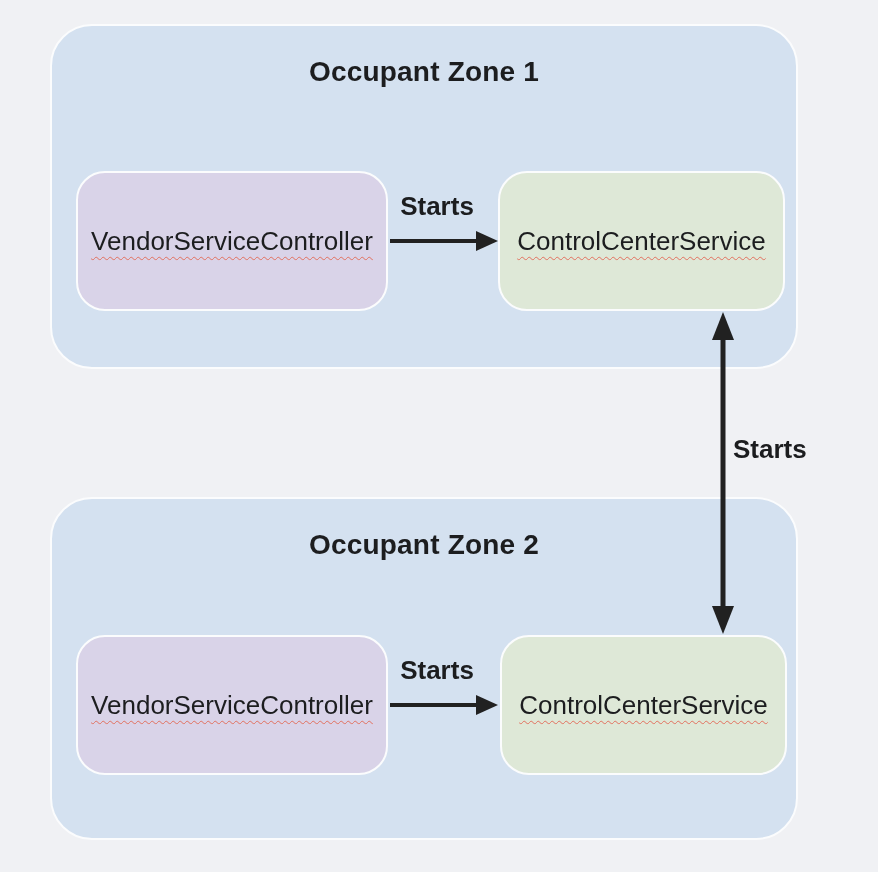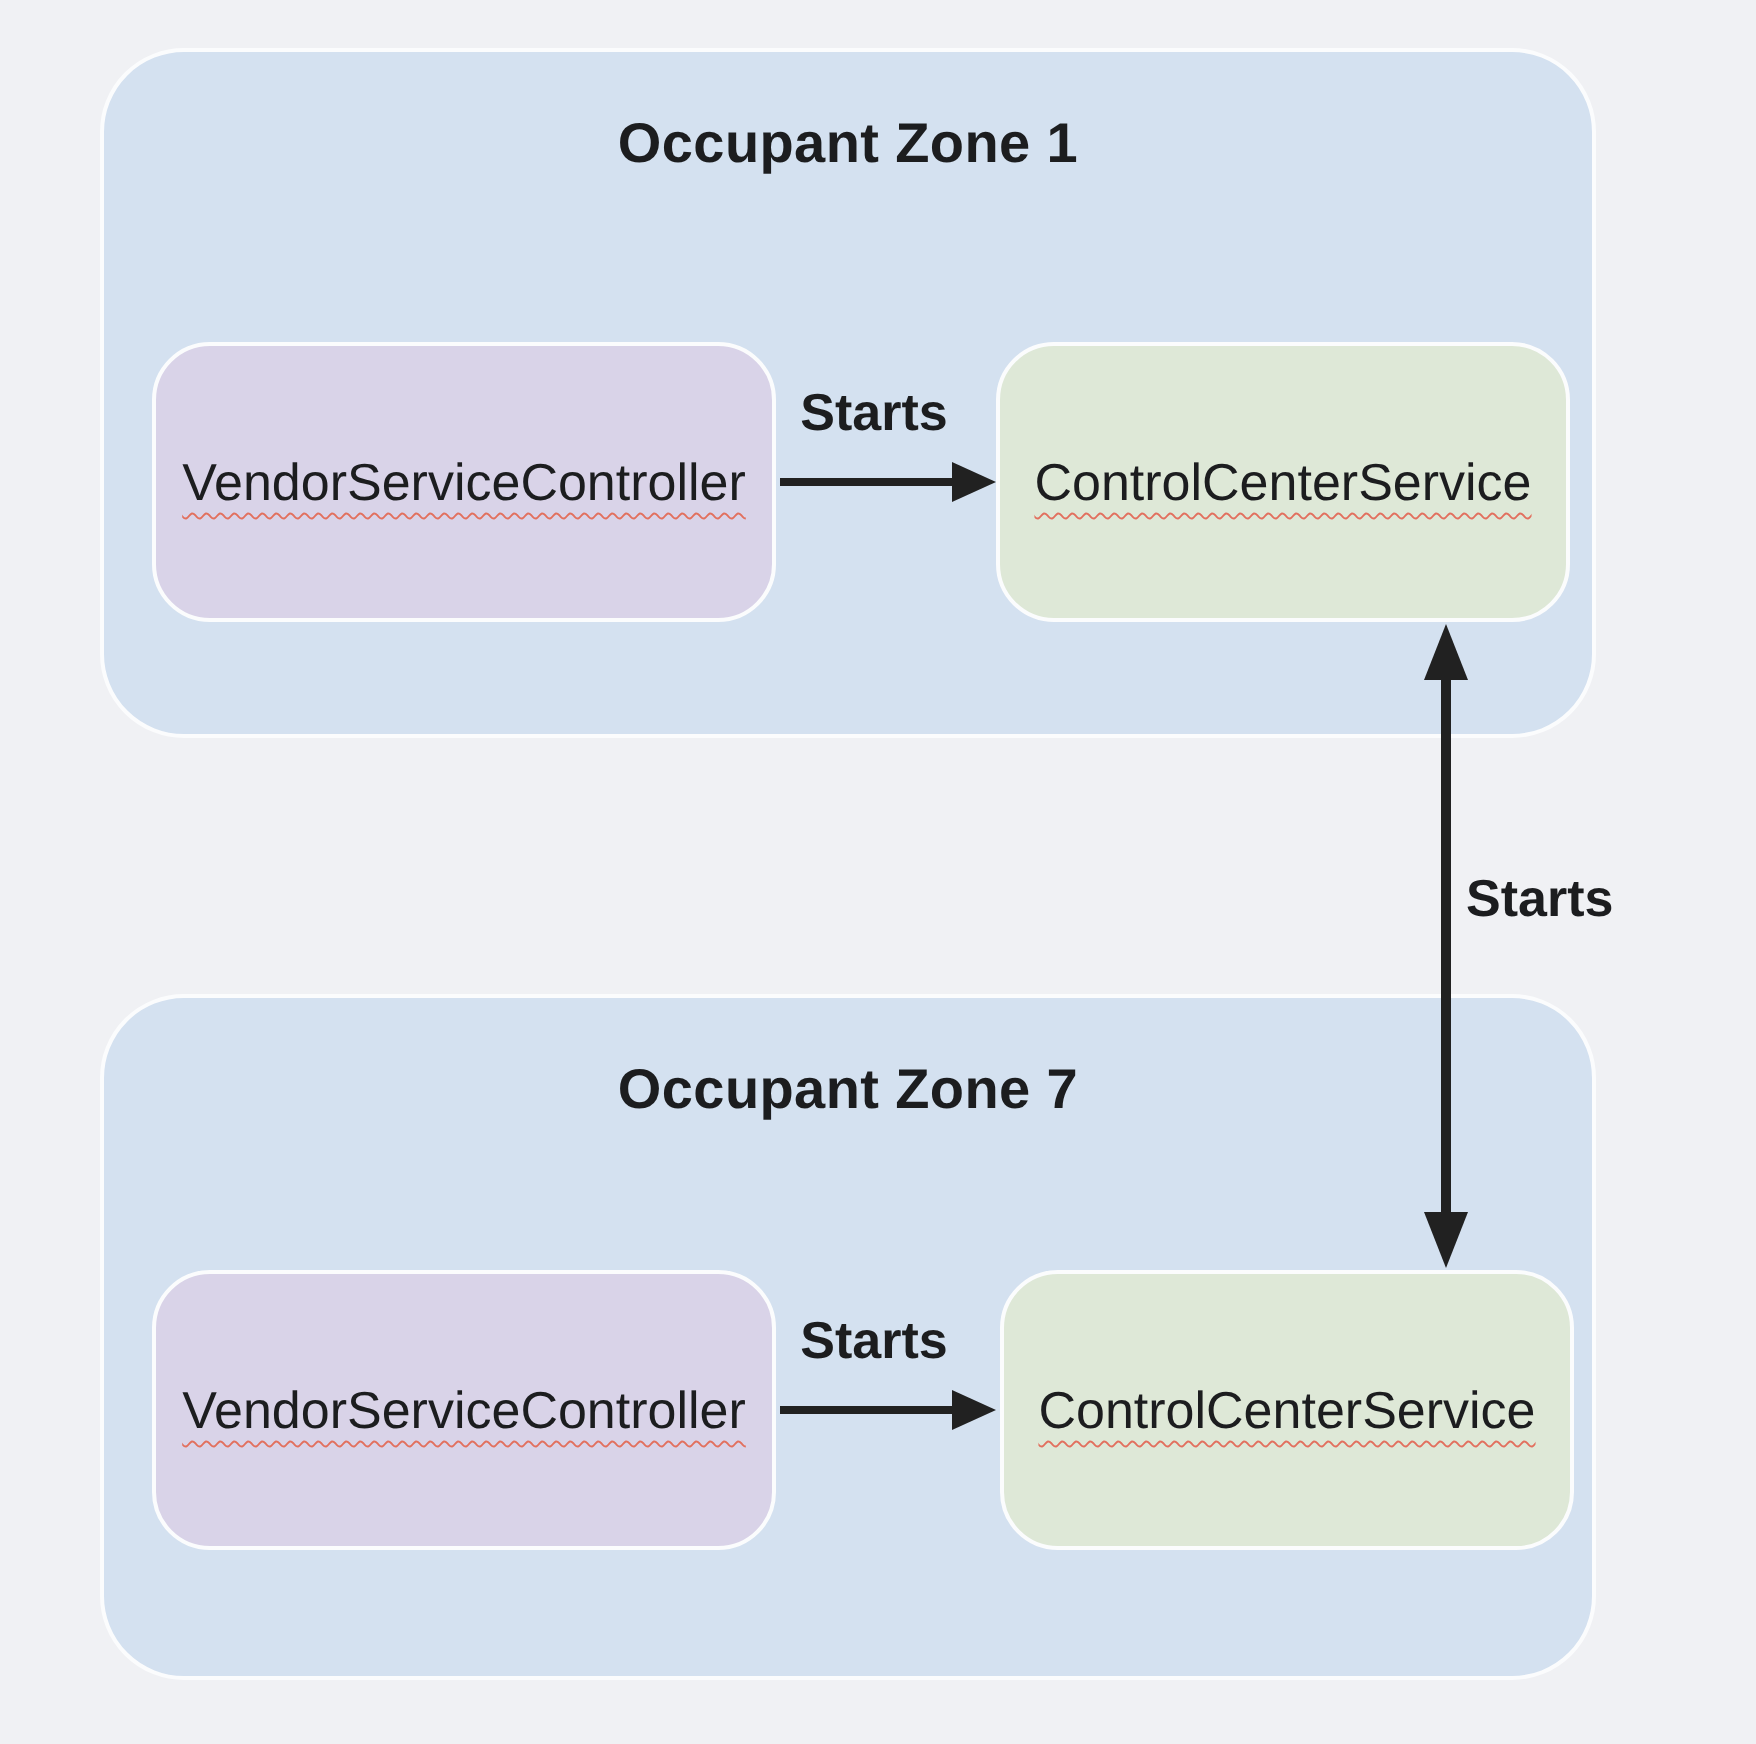--- a/index.html
+++ b/index.html
@@ -114,21 +114,21 @@
     <h2 class="zone-title">Occupant Zone 1</h2>
     <div class="node vendor">
       <span class="node-label">VendorServiceController</span>
     </div>
     <div class="node control">
       <span class="node-label">ControlCenterService</span>
     </div>
   </section>
 
   <section class="zone z2">
-    <h2 class="zone-title">Occupant Zone 7</h2>
+    <h2 class="zone-title">Occupant Zone 2</h2>
     <div class="node vendor">
       <span class="node-label">VendorServiceController</span>
     </div>
     <div class="node control">
       <span class="node-label">ControlCenterService</span>
     </div>
   </section>
 
   <div class="edge-label starts s1">Starts</div>
   <div class="edge-label starts s2">Starts</div>

